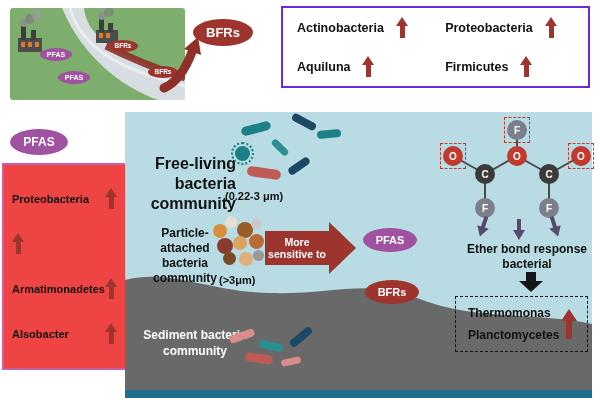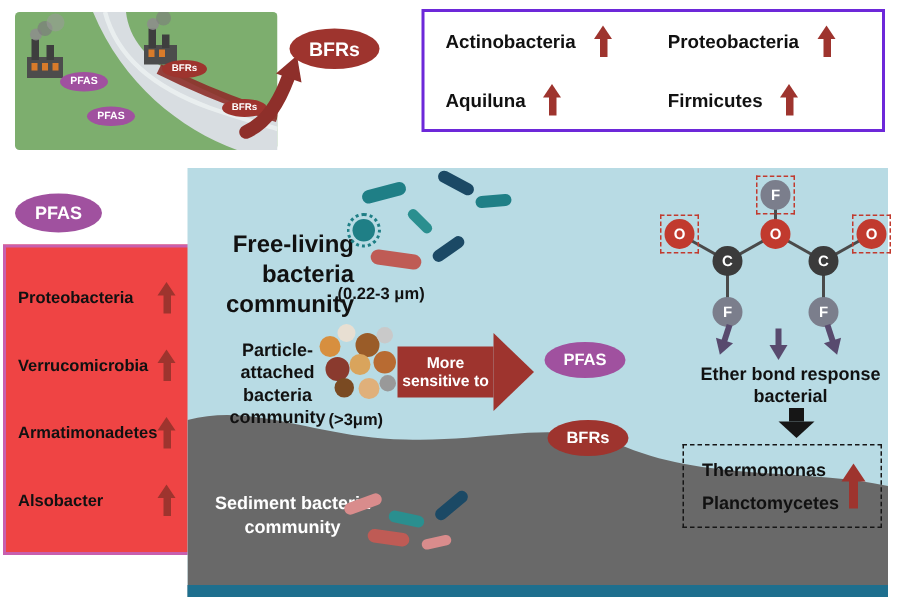--- a/index.html
+++ b/index.html
@@ -99,21 +99,20 @@
   </div>
 
   <div class="oval purple" style="left:10px;top:129px;width:58px;height:26px;font-size:12px">PFAS</div>
 
   <div style="position:absolute;left:2px;top:163px;width:126px;height:207px;border:2px solid #c85fae;background:#ef4444;display:flex;flex-direction:column;justify-content:space-evenly;padding:0 8px;">
     <div class="list-row" style="justify-content:space-between">
         <span class="name" style="font-size:11px">Proteobacteria</span>
         <span class="up-arrow"></span>
       </div>
     <div class="list-row" style="justify-content:space-between">
-        <span class="name" style="font-size:11px">Verrucomicrobia</span>
         <span class="up-arrow"></span>
       </div>
     <div class="list-row" style="justify-content:space-between">
         <span class="name" style="font-size:11px">Armatimonadetes</span>
         <span class="up-arrow"></span>
       </div>
     <div class="list-row" style="justify-content:space-between">
         <span class="name italic" style="font-size:11px">Alsobacter</span>
         <span class="up-arrow"></span>
       </div>

